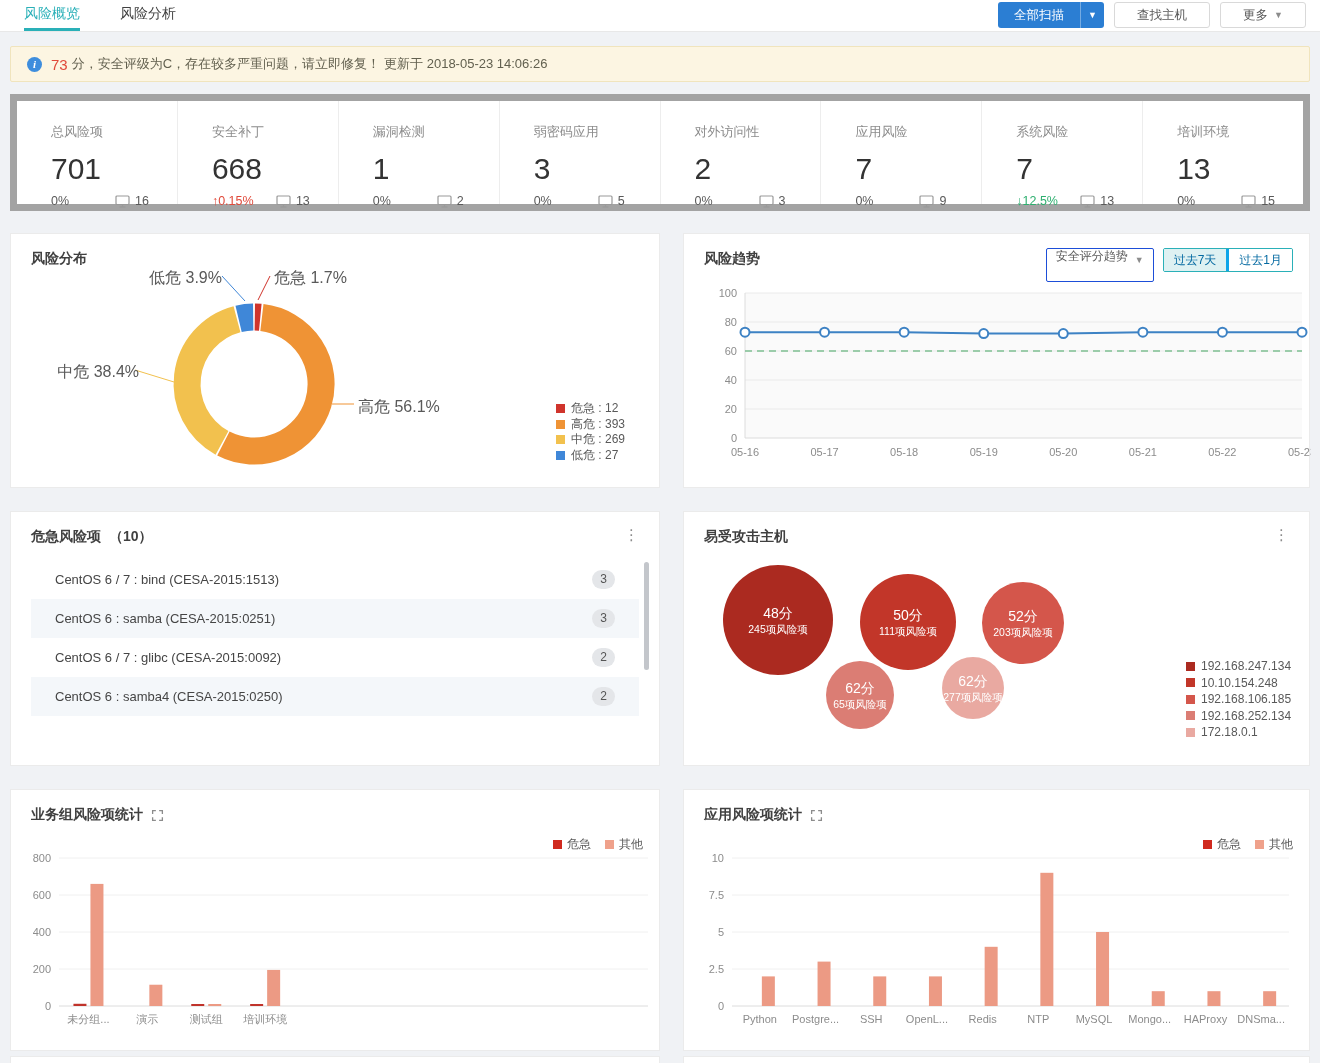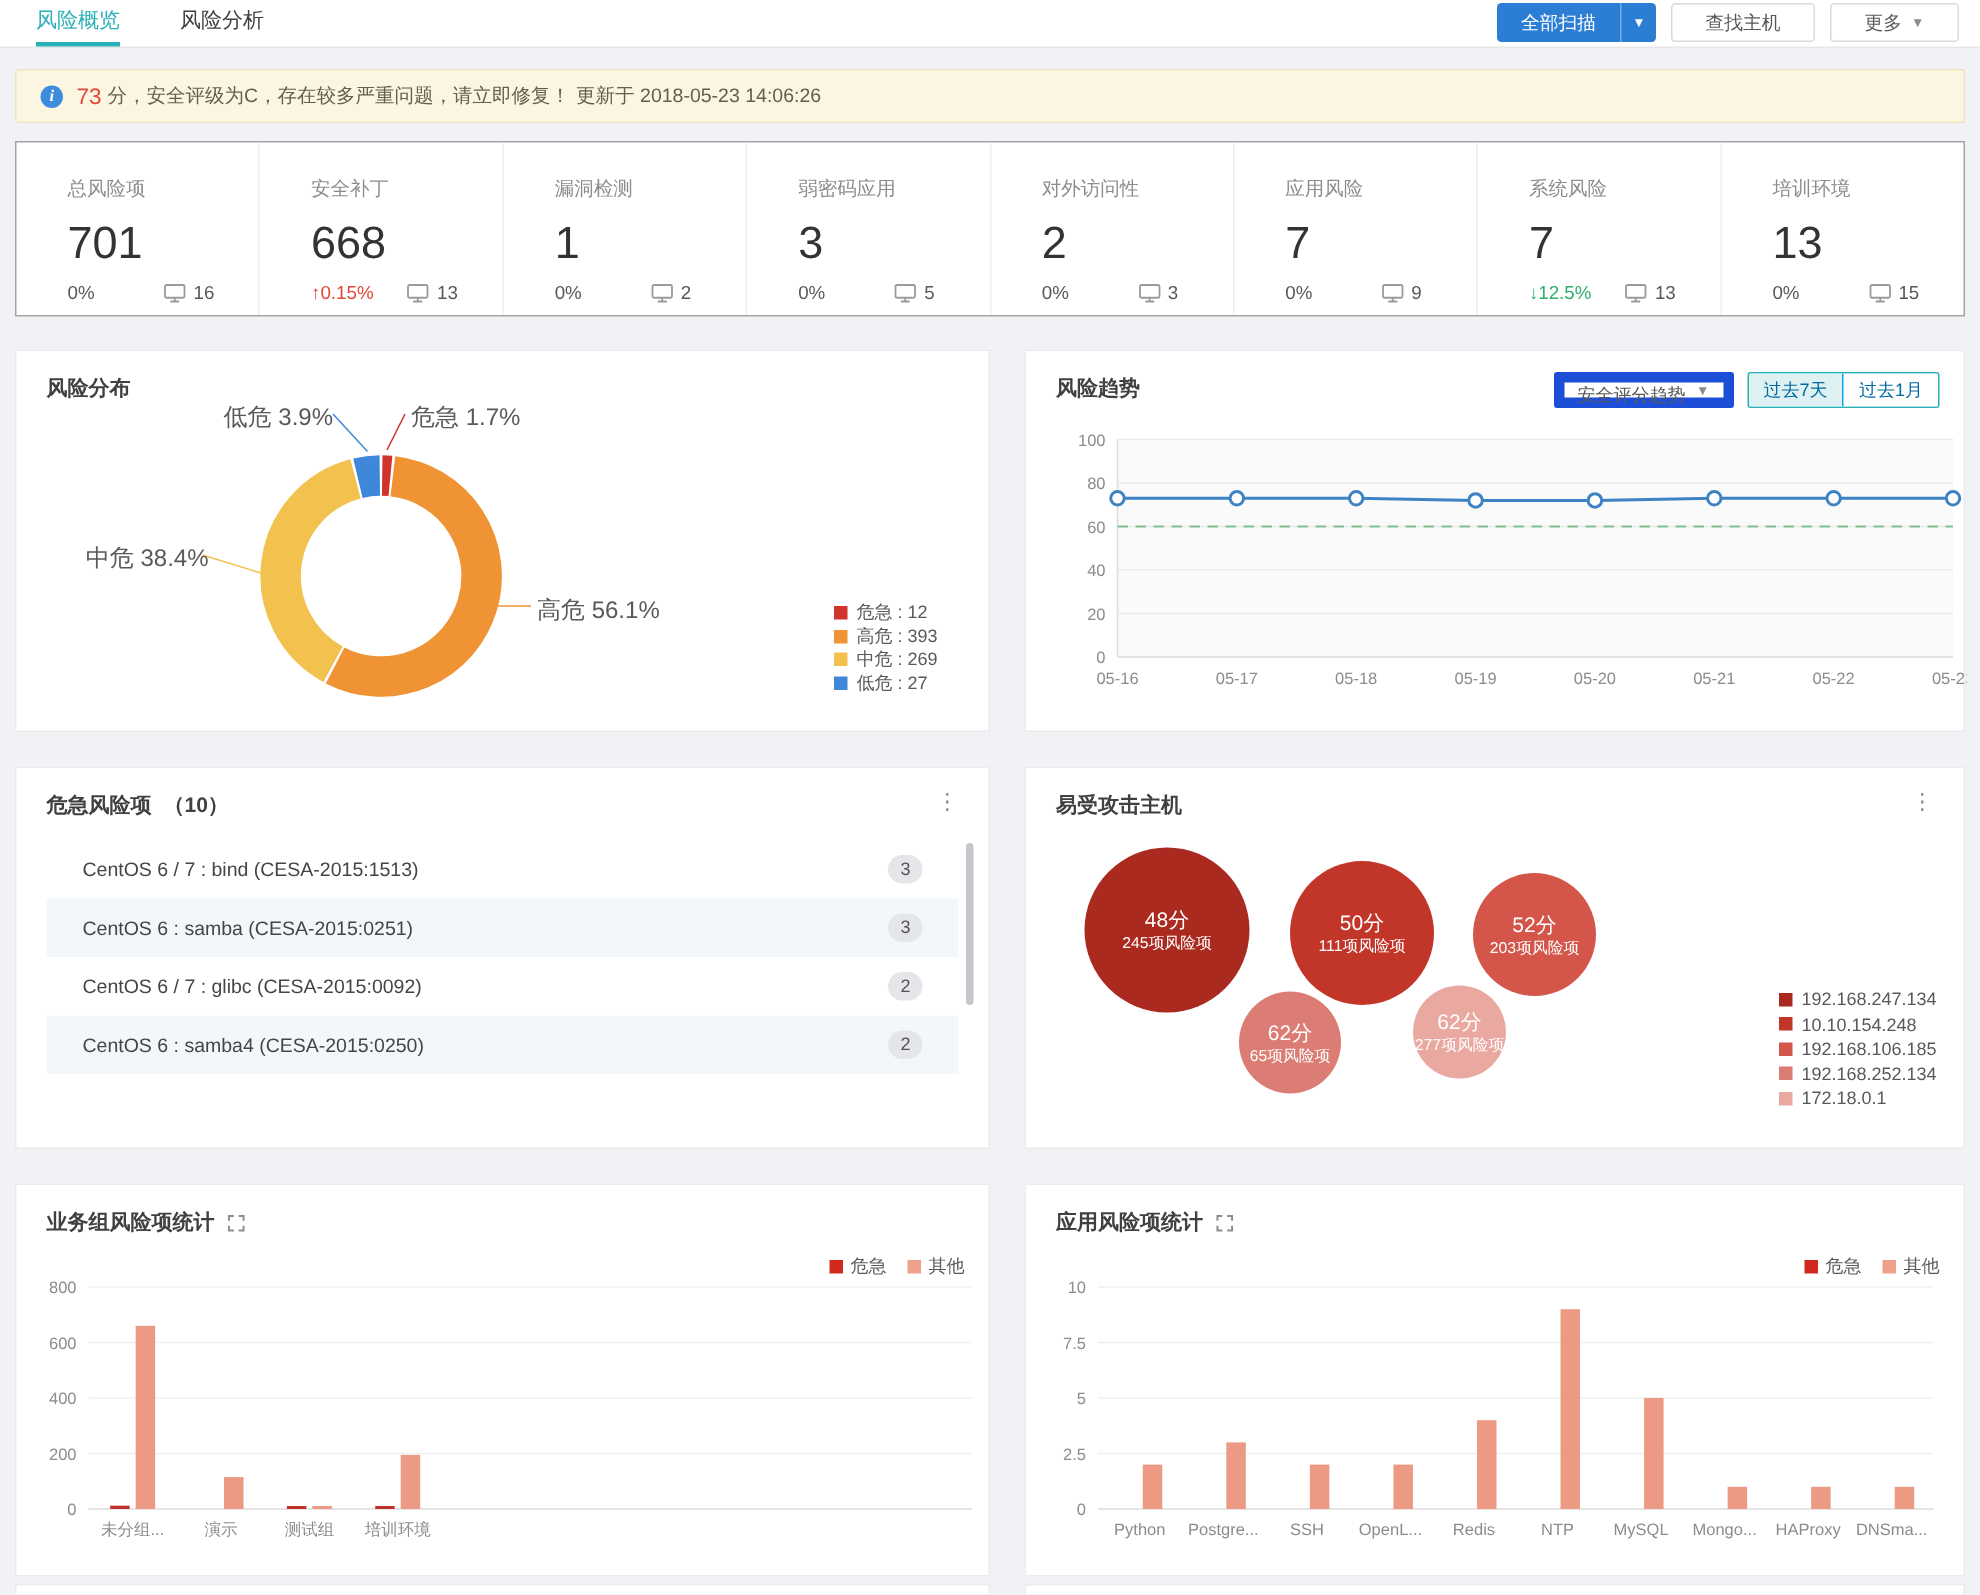--- a/index.html
+++ b/index.html
@@ -19,21 +19,21 @@
   .btn-split .caret { background:#2b7ed3; color:#fff; width:24px; display:flex; align-items:center; justify-content:center; border-left:1px solid rgba(255,255,255,.35); font-size:9px; }
   .caret-down { font-size:9px; color:#8c8c8c; }
 
   
   .alert { margin:14px 10px 12px; background:#fcf5e2; border:1px solid #f0e4bd; border-radius:2px; height:36px; display:flex; align-items:center; padding:0 16px; font-size:13px; color:#62604f; }
   .info-icon { width:15px; height:15px; border-radius:50%; background:#3e8ddd; color:#fff; font-size:11px; font-weight:bold; display:flex; align-items:center; justify-content:center; font-family:"Liberation Serif",serif; font-style:italic; }
   .alert-score { color:#e0493a; font-size:15px; margin:0 4px 0 9px; }
   .alert-updated { margin-left:4px; }
 
   
-  .stats-card { margin:0 10px; background:#fff; height:117px; display:flex; border:1px solid #a3a3a3; }
+  .stats-card { margin:0 10px; background:#fff; height:117px; display:flex; border:7px solid #a3a3a3; }
   .stat-cell { flex:1; padding:22px 0 0 34px; border-left:1px solid #ededed; }
   .stat-cell:first-child { border-left:none; }
   .stat-label { font-size:13px; color:#8c8c8c; margin-bottom:13px; }
   .stat-value { font-size:30px; color:#333; font-weight:400; margin-bottom:10px; line-height:1; }
   .stat-bottom { display:flex; align-items:center; font-size:12.5px; color:#595959; }
   .stat-delta { width:64px; display:flex; align-items:center; gap:2px; }
   .stat-delta.up { color:#e0493a; }
   .stat-delta.down { color:#2eaf6f; }
   .stat-hosts { display:flex; align-items:center; gap:5px; color:#595959; }
 
@@ -53,25 +53,25 @@
   .legend-row .sw { width:9px; height:9px; flex:0 0 9px; }
   .legend-inline { position:absolute; top:46px; right:16px; display:flex; gap:14px; font-size:12px; color:#595959; z-index:2; }
   .legend-inline .item { display:flex; align-items:center; gap:5px; cursor:pointer; }
   .legend-inline .sw { width:9px; height:9px; }
 
   
   .callout { position:absolute; font-size:16px; color:#595959; white-space:nowrap; z-index:2; }
 
   
   .trend-controls { position:absolute; top:14px; right:16px; display:flex; gap:9px; z-index:3; }
-  .select-box { height:24px; border:7px solid #1d4ed8; border-radius:2px; background:#fff; display:flex; align-items:flex-start; gap:7px; padding:0 9px; font-size:12px; color:#595959; cursor:pointer; }
+  .select-box { height:24px; border:1px solid #1d4ed8; border-radius:2px; background:#fff; display:flex; align-items:flex-end; gap:7px; padding:16px 9px; font-size:12px; color:#595959; cursor:pointer; }
   .toggle-group { display:flex; border:1px solid #2ab0b8; border-radius:2px; overflow:hidden; height:24px; }
   .toggle-btn { padding:0 10px; font-size:12px; color:#0369a1; background:#fff; display:flex; align-items:center; cursor:pointer; }
   .toggle-btn.active { background:#def1f2; }
-  .toggle-btn + .toggle-btn { border-left:1px solid #0ea5e9; }
+  .toggle-btn + .toggle-btn { border-left:3px solid #0ea5e9; }
 
   
   .risk-list { position:absolute; top:48px; left:20px; right:20px; }
   .risk-row { height:39px; display:flex; align-items:center; padding:0 24px; font-size:13px; color:#454545; cursor:pointer; }
   .risk-row.alt { background:#f4f7fa; }
   .risk-badge { margin-left:auto; background:#e4e6e9; border-radius:10px; padding:2px 8px; font-size:12px; color:#555; line-height:1.2; }
   .list-scrollbar { position:absolute; top:50px; right:10px; width:5px; height:108px; background:#c3c6cb; border-radius:3px; cursor:pointer; }
 
   
   .bubble { position:absolute; border-radius:50%; display:flex; flex-direction:column; align-items:center; justify-content:center; color:#fff; text-align:center; cursor:pointer; }

